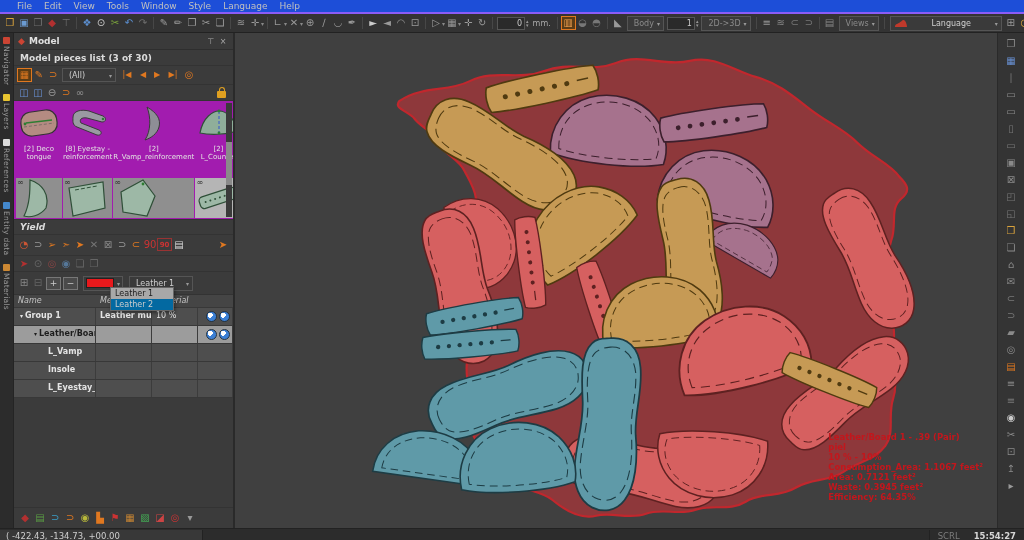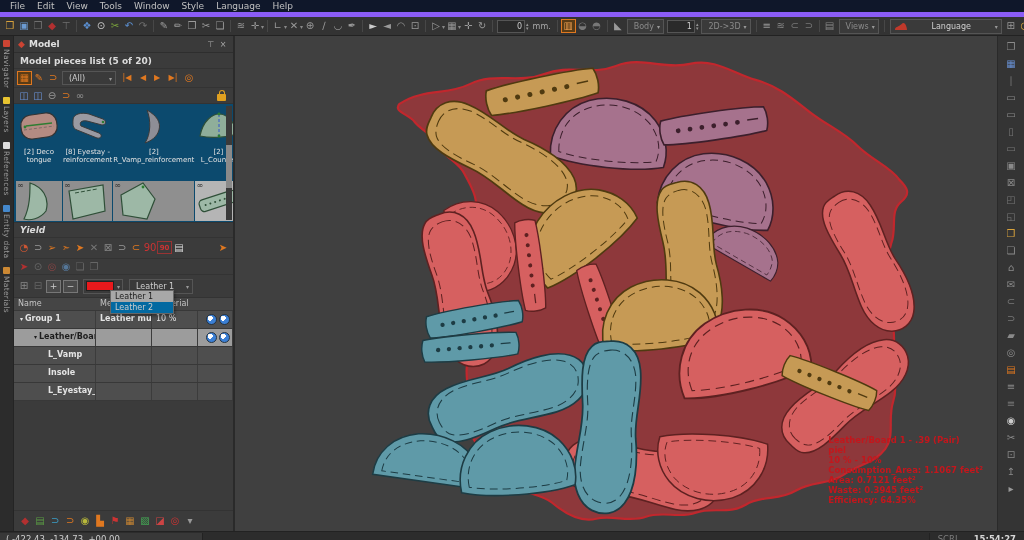--- a/index.html
+++ b/index.html
@@ -1,19 +1,19 @@
 <!DOCTYPE html>
 <html><head>
 <meta charset="utf-8">
 <style>
   html,body{margin:0;padding:0;background:#262626;}
   #app{position:relative;width:1024px;height:540px;background:#2d2d2d;font-family:"DejaVu Sans",sans-serif;
        font-size:9px;color:#b8b8b8;overflow:hidden;user-select:none;}
   
-  .menubar{height:12px;background:#0f172a;display:flex;align-items:center;padding-left:4px;border-bottom:5px solid #8b5cf6;}
+  .menubar{height:12px;background:#1d4ed8;display:flex;align-items:center;padding-left:11px;border-bottom:2px solid #8b5cf6;}
   .menu-item{padding:0 6px;color:#c0c0c0;font-size:9px;line-height:12px;cursor:default;}
   
   .toolbar{height:18px;background:#333333;border-bottom:1px solid #222;display:flex;align-items:center;
            padding:0 3px;overflow:hidden;white-space:nowrap;}
   .ic{display:inline-flex;width:14px;height:14px;align-items:center;justify-content:center;
       font-size:10px;line-height:14px;color:#9a9a9a;flex:0 0 auto;}
   .ic.hl{background:#5a3c16;border:1px solid #e07820;width:13px;height:12px;}
   .ic.boxed{border:1px solid #993333;font-size:7px;font-weight:bold;width:13px;height:11px;}
   .icdd{display:inline-flex;align-items:center;flex:0 0 auto;}
   .icdd .dd{font-size:6px;color:#888;margin-left:-1px;}
@@ -42,21 +42,21 @@
   .panel-title .t{font-weight:bold;color:#e0e0e0;margin-left:4px;flex:1;}
   .panel-title .mod-ic{color:#cc4433;font-size:9px;}
   .panel-title .wbtn{color:#aaa;font-size:8px;width:12px;text-align:center;}
   .panel-sub{height:15px;display:flex;align-items:center;padding:0 6px;font-weight:bold;color:#dcdcdc;border-bottom:1px solid #333;}
   .prow{height:18px;display:flex;align-items:center;padding:0 3px;border-bottom:1px solid #333;}
   .prow.short{height:15px;}
   .prow .combo{height:12px;}
   .orange{color:#e07820;}
   .lockic{width:9px;height:7px;background:#e0a020;border-radius:1px;position:relative;margin:3px 4px 0 auto;}
   .lockic:before{content:"";position:absolute;top:-4px;left:1.5px;width:4px;height:3px;border:1.5px solid #e0a020;border-bottom:none;border-radius:3px 3px 0 0;}
-  .thumbs{height:118px;background:#0c4a6e;position:relative;overflow:hidden;border-bottom:1px solid #333;}
+  .thumbs{height:118px;background:#a21caf;position:relative;overflow:hidden;border-bottom:1px solid #333;}
   .tgrid{display:grid;grid-template-columns:repeat(4,1fr);gap:1px;padding:2px 8px 0 2px;}
   .tcell{height:72px;display:flex;flex-direction:column;align-items:center;}
   .tcell svg{flex:0 0 auto;}
   .tlabel{font-size:7px;line-height:8px;color:#e2e2e2;text-align:center;margin-top:2px;}
   .tcell2{height:40px;background:#8f8f8f;margin-top:2px;position:relative;overflow:hidden;}
   .tcell2.sel{background:#b5b5b5;}
   .tcell2 .chain{position:absolute;top:0;left:1px;font-size:8px;color:#333;}
   .vscroll{position:absolute;right:1px;top:2px;bottom:2px;width:6px;background:#3a3a3a;}
   .vscroll .vthumb{position:absolute;top:34%;left:0;width:6px;height:38%;background:#8a8a8a;}
   .yield-controls{height:22px;display:flex;align-items:center;padding:0 3px;border-bottom:1px solid #333;}
@@ -64,21 +64,21 @@
       align-items:center;justify-content:center;font-size:9px;margin:0 1px;}
   .swatch-wrap{display:inline-flex;align-items:center;border:1px solid #555;background:#3a3a3a;height:13px;padding:0 2px;margin:0 4px;}
   .swatch{width:26px;height:8px;border:1px solid #222;}
   .swatch-wrap .combo-a{font-size:6px;color:#999;margin-left:3px;}
   .dd-list{position:absolute;left:96px;top:254px;width:62px;border:1px solid #666;z-index:5;box-shadow:1px 2px 3px rgba(0,0,0,.4);}
   .dd-item{height:11px;line-height:11px;padding:0 4px;font-size:8px;background:#0369a1;color:#ccc;}
   .dd-item.sel{background:#a8a8a8;color:#1c1c1c;}
   
   .yt-head{height:12px;display:grid;grid-template-columns:82px 56px 46px 1fr;background:#454545;border-bottom:1px solid #383838;
            color:#c5c5c5;font-size:8px;}
-  .yt-head span{padding:0 4px;overflow:hidden;line-height:12px;}
+  .yt-head span{padding:0 4px;overflow:hidden;line-height:12px;font-style:italic;}
   .yt-row{height:17px;display:grid;grid-template-columns:82px 56px 46px 1fr;background:#4e4e4e;border-bottom:1px solid #383838;
           font-size:8px;color:#e4e4e4;}
   .yt-row>div{border-right:1px solid #3c3c3c;line-height:16px;overflow:hidden;white-space:nowrap;}
   .yt-row .nm{font-weight:bold;}
   .yt-row.sel{background:#9c9c9c;color:#1d1d1d;}
   .yt-row .arrow{font-size:6px;margin-right:2px;color:inherit;}
   .yt-icons{display:flex;align-items:center;justify-content:flex-end;gap:2px;padding-right:2px;}
   .gicon{width:9px;height:9px;border-radius:50%;background:radial-gradient(circle at 35% 35%, #ffffff 0 30%, #3b7fd4 31% 100%);
          border:1px solid #234;display:inline-block;}
   .panel-fill{flex:1;}
@@ -245,21 +245,21 @@
         </div>
       </div>
 
     <div class="left-panel">
       <div class="panel-title">
         <span class="mod-ic">◆</span>
         <span class="t">Model</span>
         <span class="wbtn">⊤</span>
         <span class="wbtn">×</span>
       </div>
-      <div class="panel-sub">Model pieces list (5 of 20)</div>
+      <div class="panel-sub">Model pieces list (3 of 30)</div>
 
       <div class="prow" id="pieces-toolbar">
         <span id="ptb-icons" style="display:inline-flex;">
             <span class="ic hl" style="color: rgb(224, 120, 32);">▦</span>
             <span class="ic" style="color: rgb(224, 120, 32);">✎</span>
             <span class="ic" style="color: rgb(224, 120, 32);">⊃</span>
           </span>
         <span class="combo" style="min-width:46px;justify-content:space-between;">
           <span class="combo-t">(All)</span>
           <span class="combo-a">▾</span>

